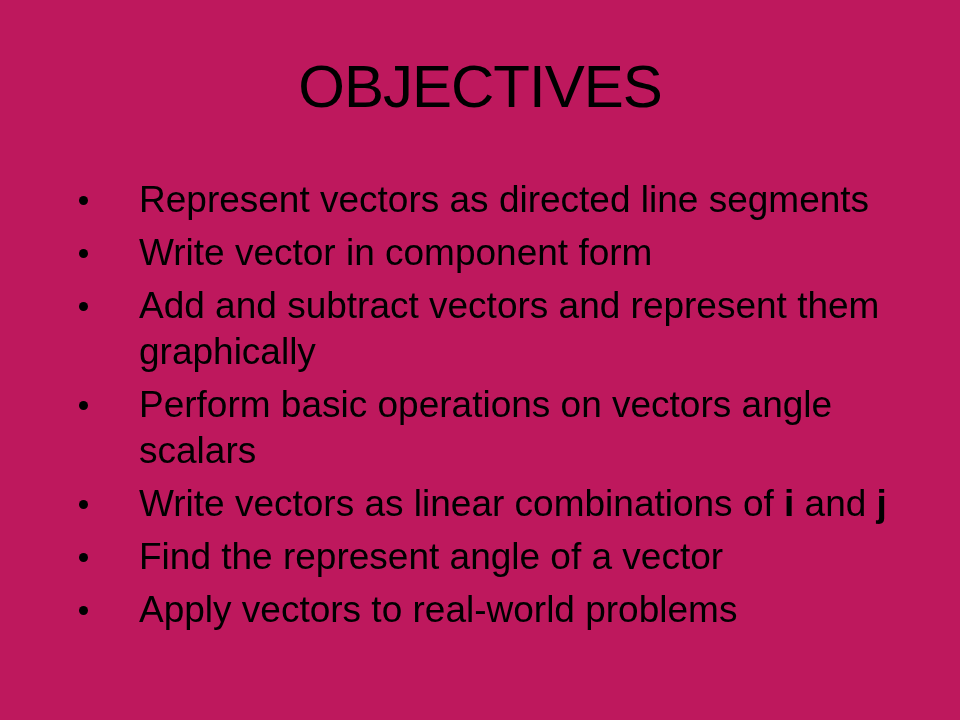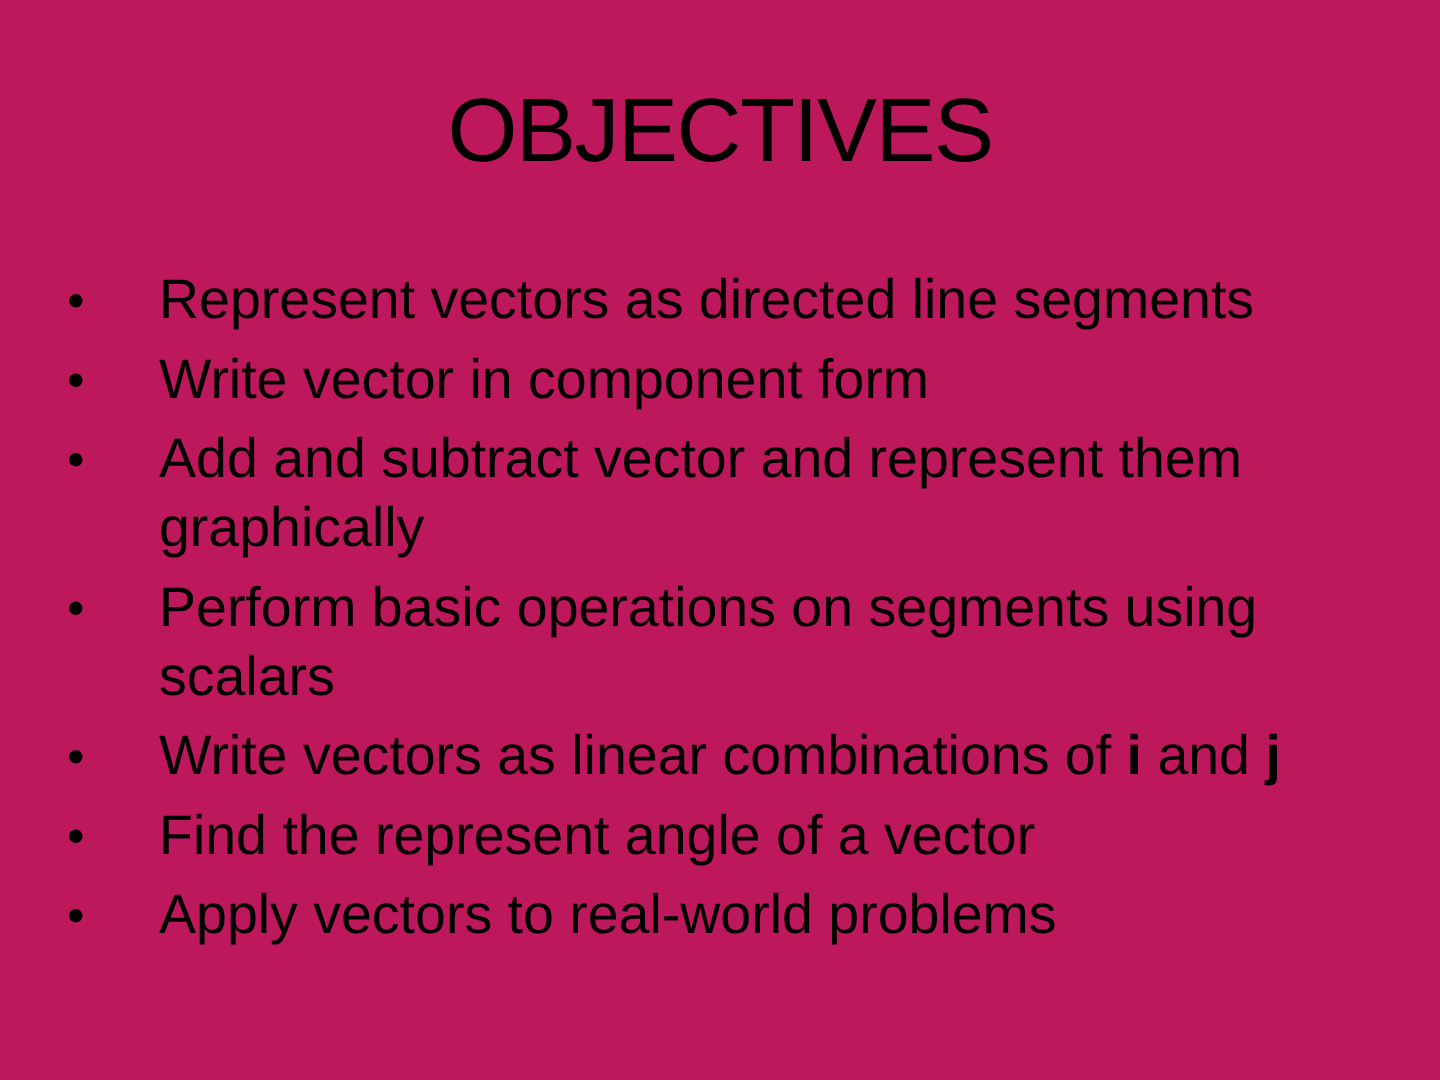--- a/index.html
+++ b/index.html
@@ -29,21 +29,21 @@
     text-align: center;
     font-size: 60px;
     font-weight: 400;
     letter-spacing: -1px;
     line-height: 69px;
     color: #000000;
   }
   .bullets {
     position: absolute;
     top: 177px;
-    left: 46px;
+    left: 79px;
     width: 850px;
   }
   .li {
     display: flex;
     align-items: flex-start;
     margin: 0 0 7px 0;
     font-size: 37px;
     line-height: 46px;
     color: #000000;
   }
@@ -78,26 +78,26 @@
       <span class="txt">Represent vectors as directed line segments</span>
     </div>
 
     <div class="li">
       <span class="dot"></span>
       <span class="txt">Write vector in component form</span>
     </div>
 
     <div class="li">
       <span class="dot"></span>
-      <span class="txt">Add and subtract vector and represent them graphically</span>
+      <span class="txt">Add and subtract vectors and represent them graphically</span>
     </div>
 
     <div class="li">
       <span class="dot"></span>
-      <span class="txt">Perform basic operations on segments using scalars</span>
+      <span class="txt">Perform basic operations on vectors angle scalars</span>
     </div>
 
     <div class="li">
       <span class="dot"></span>
       <span class="txt"><span>Write vectors as linear combinations of </span><b>i</b><span> and </span><b>j</b></span>
     </div>
 
     <div class="li">
       <span class="dot"></span>
       <span class="txt">Find the represent angle of a vector</span>

